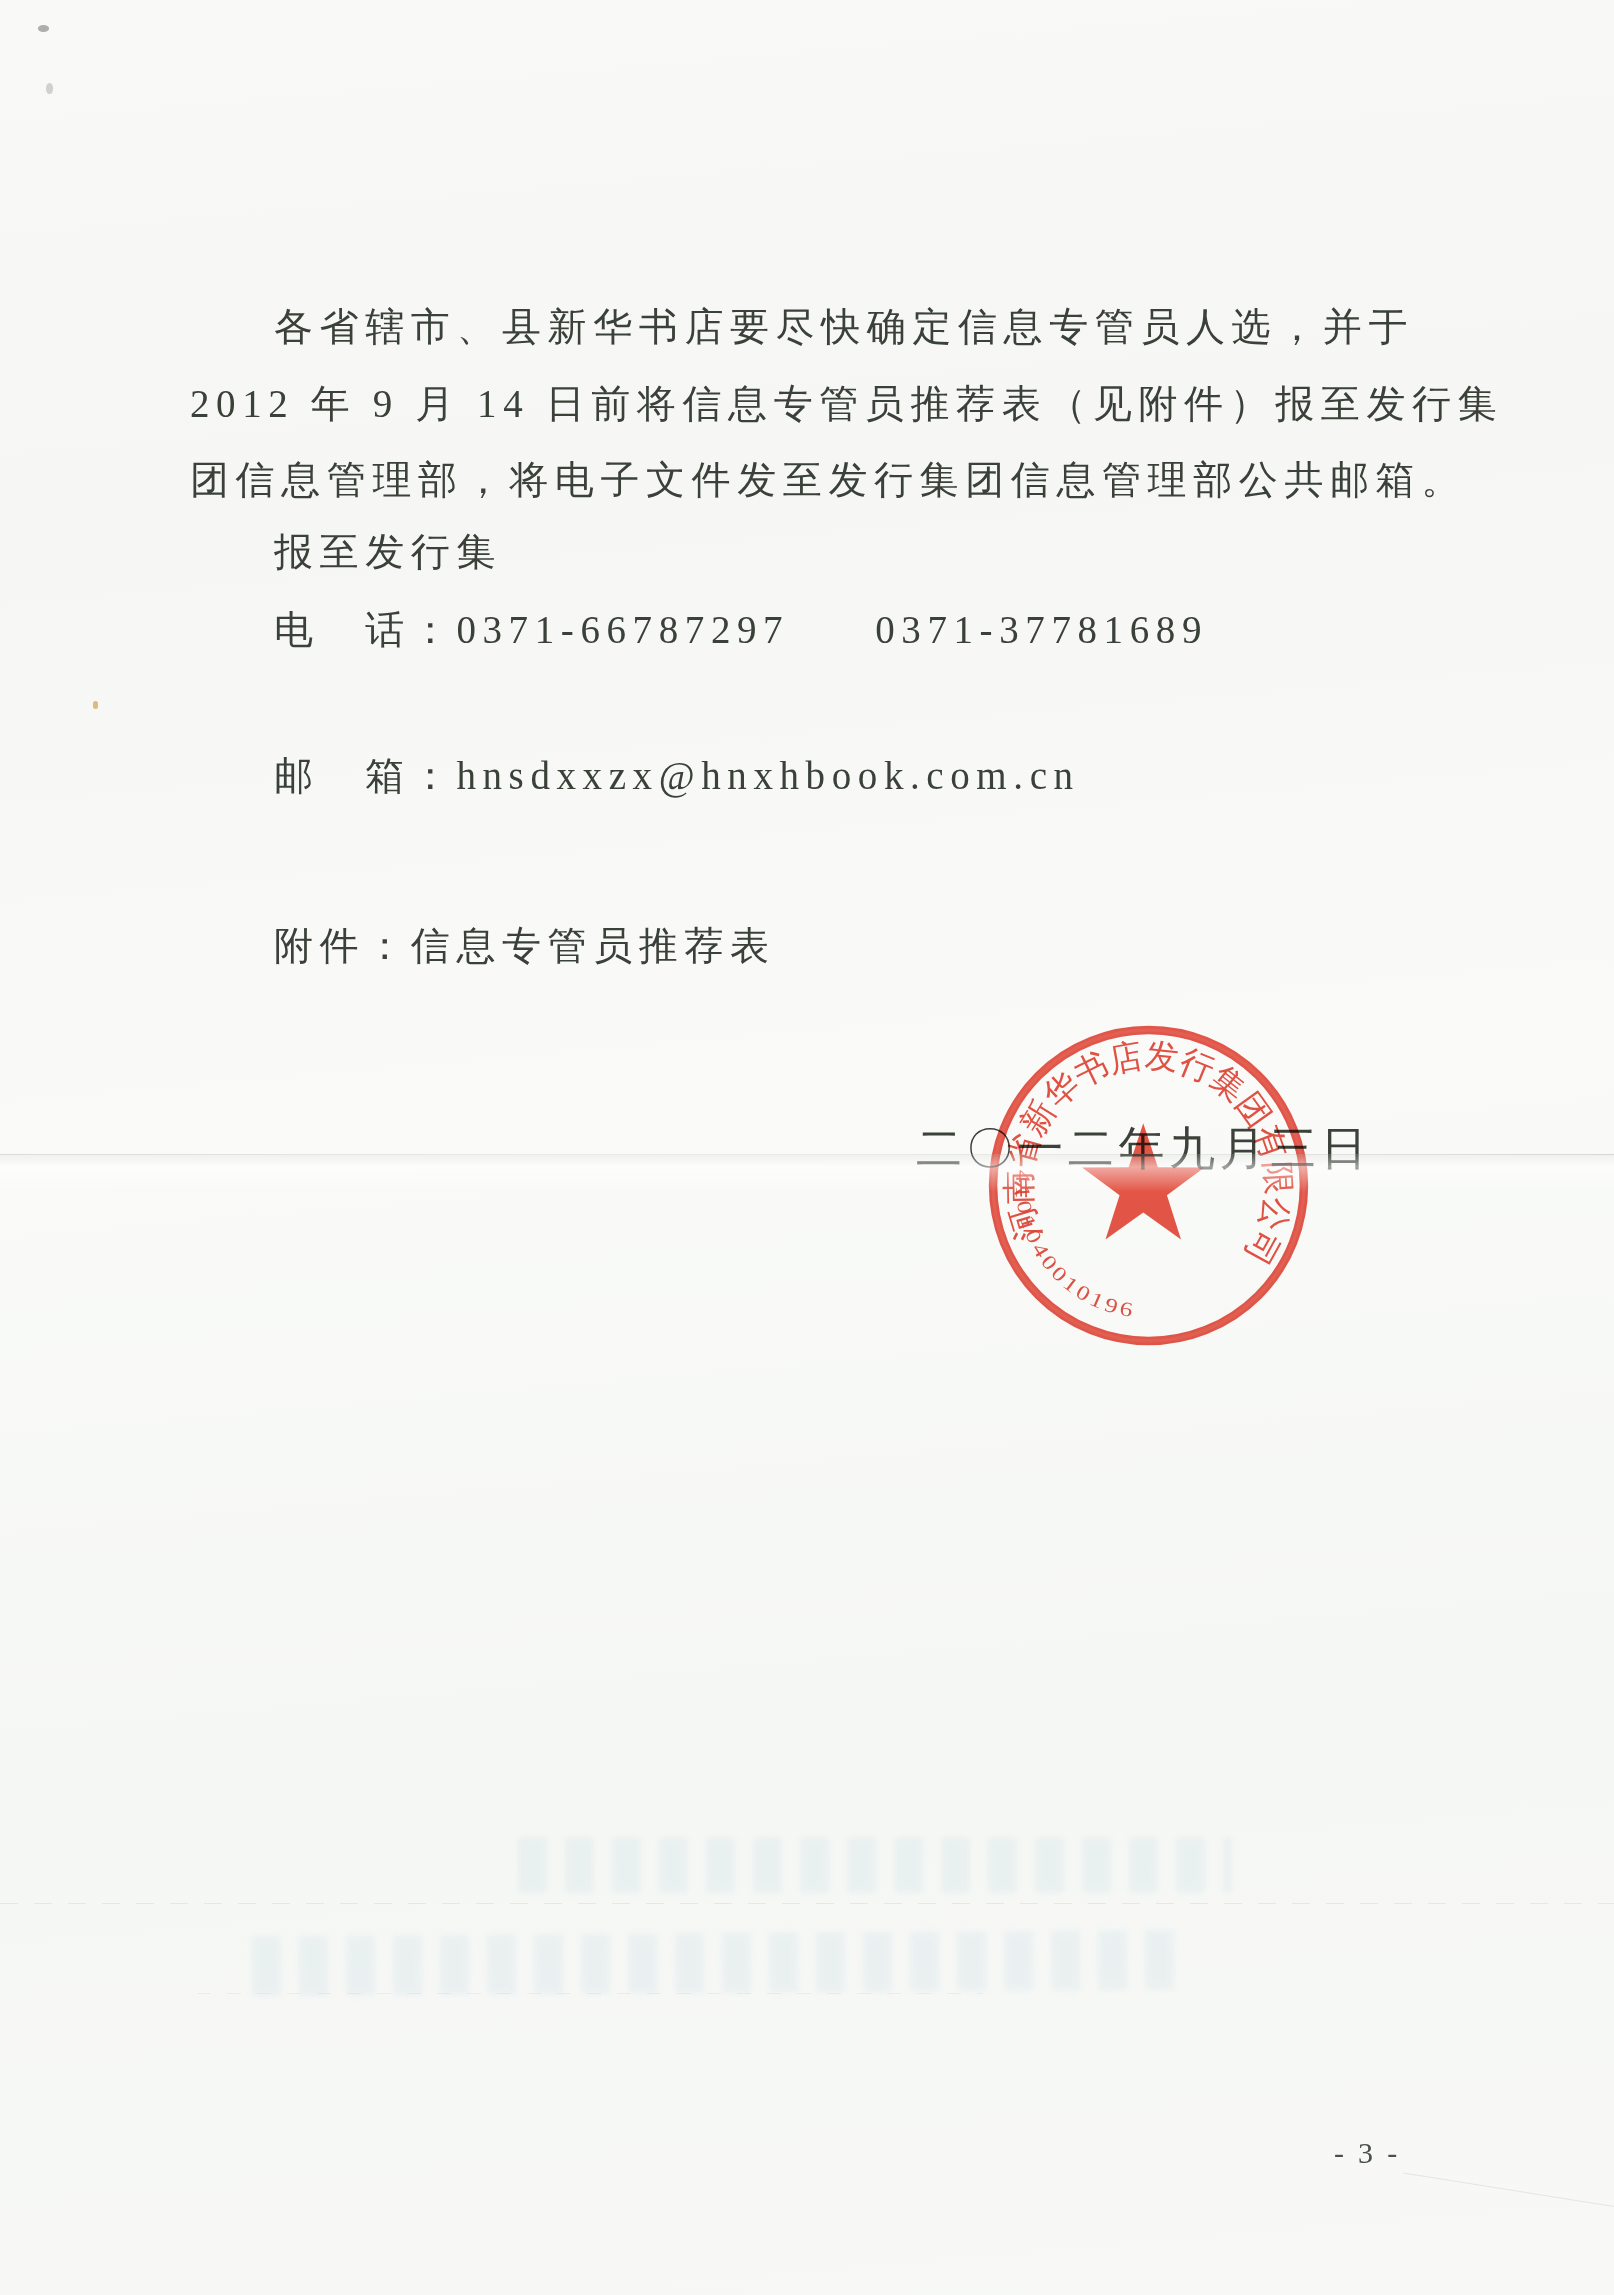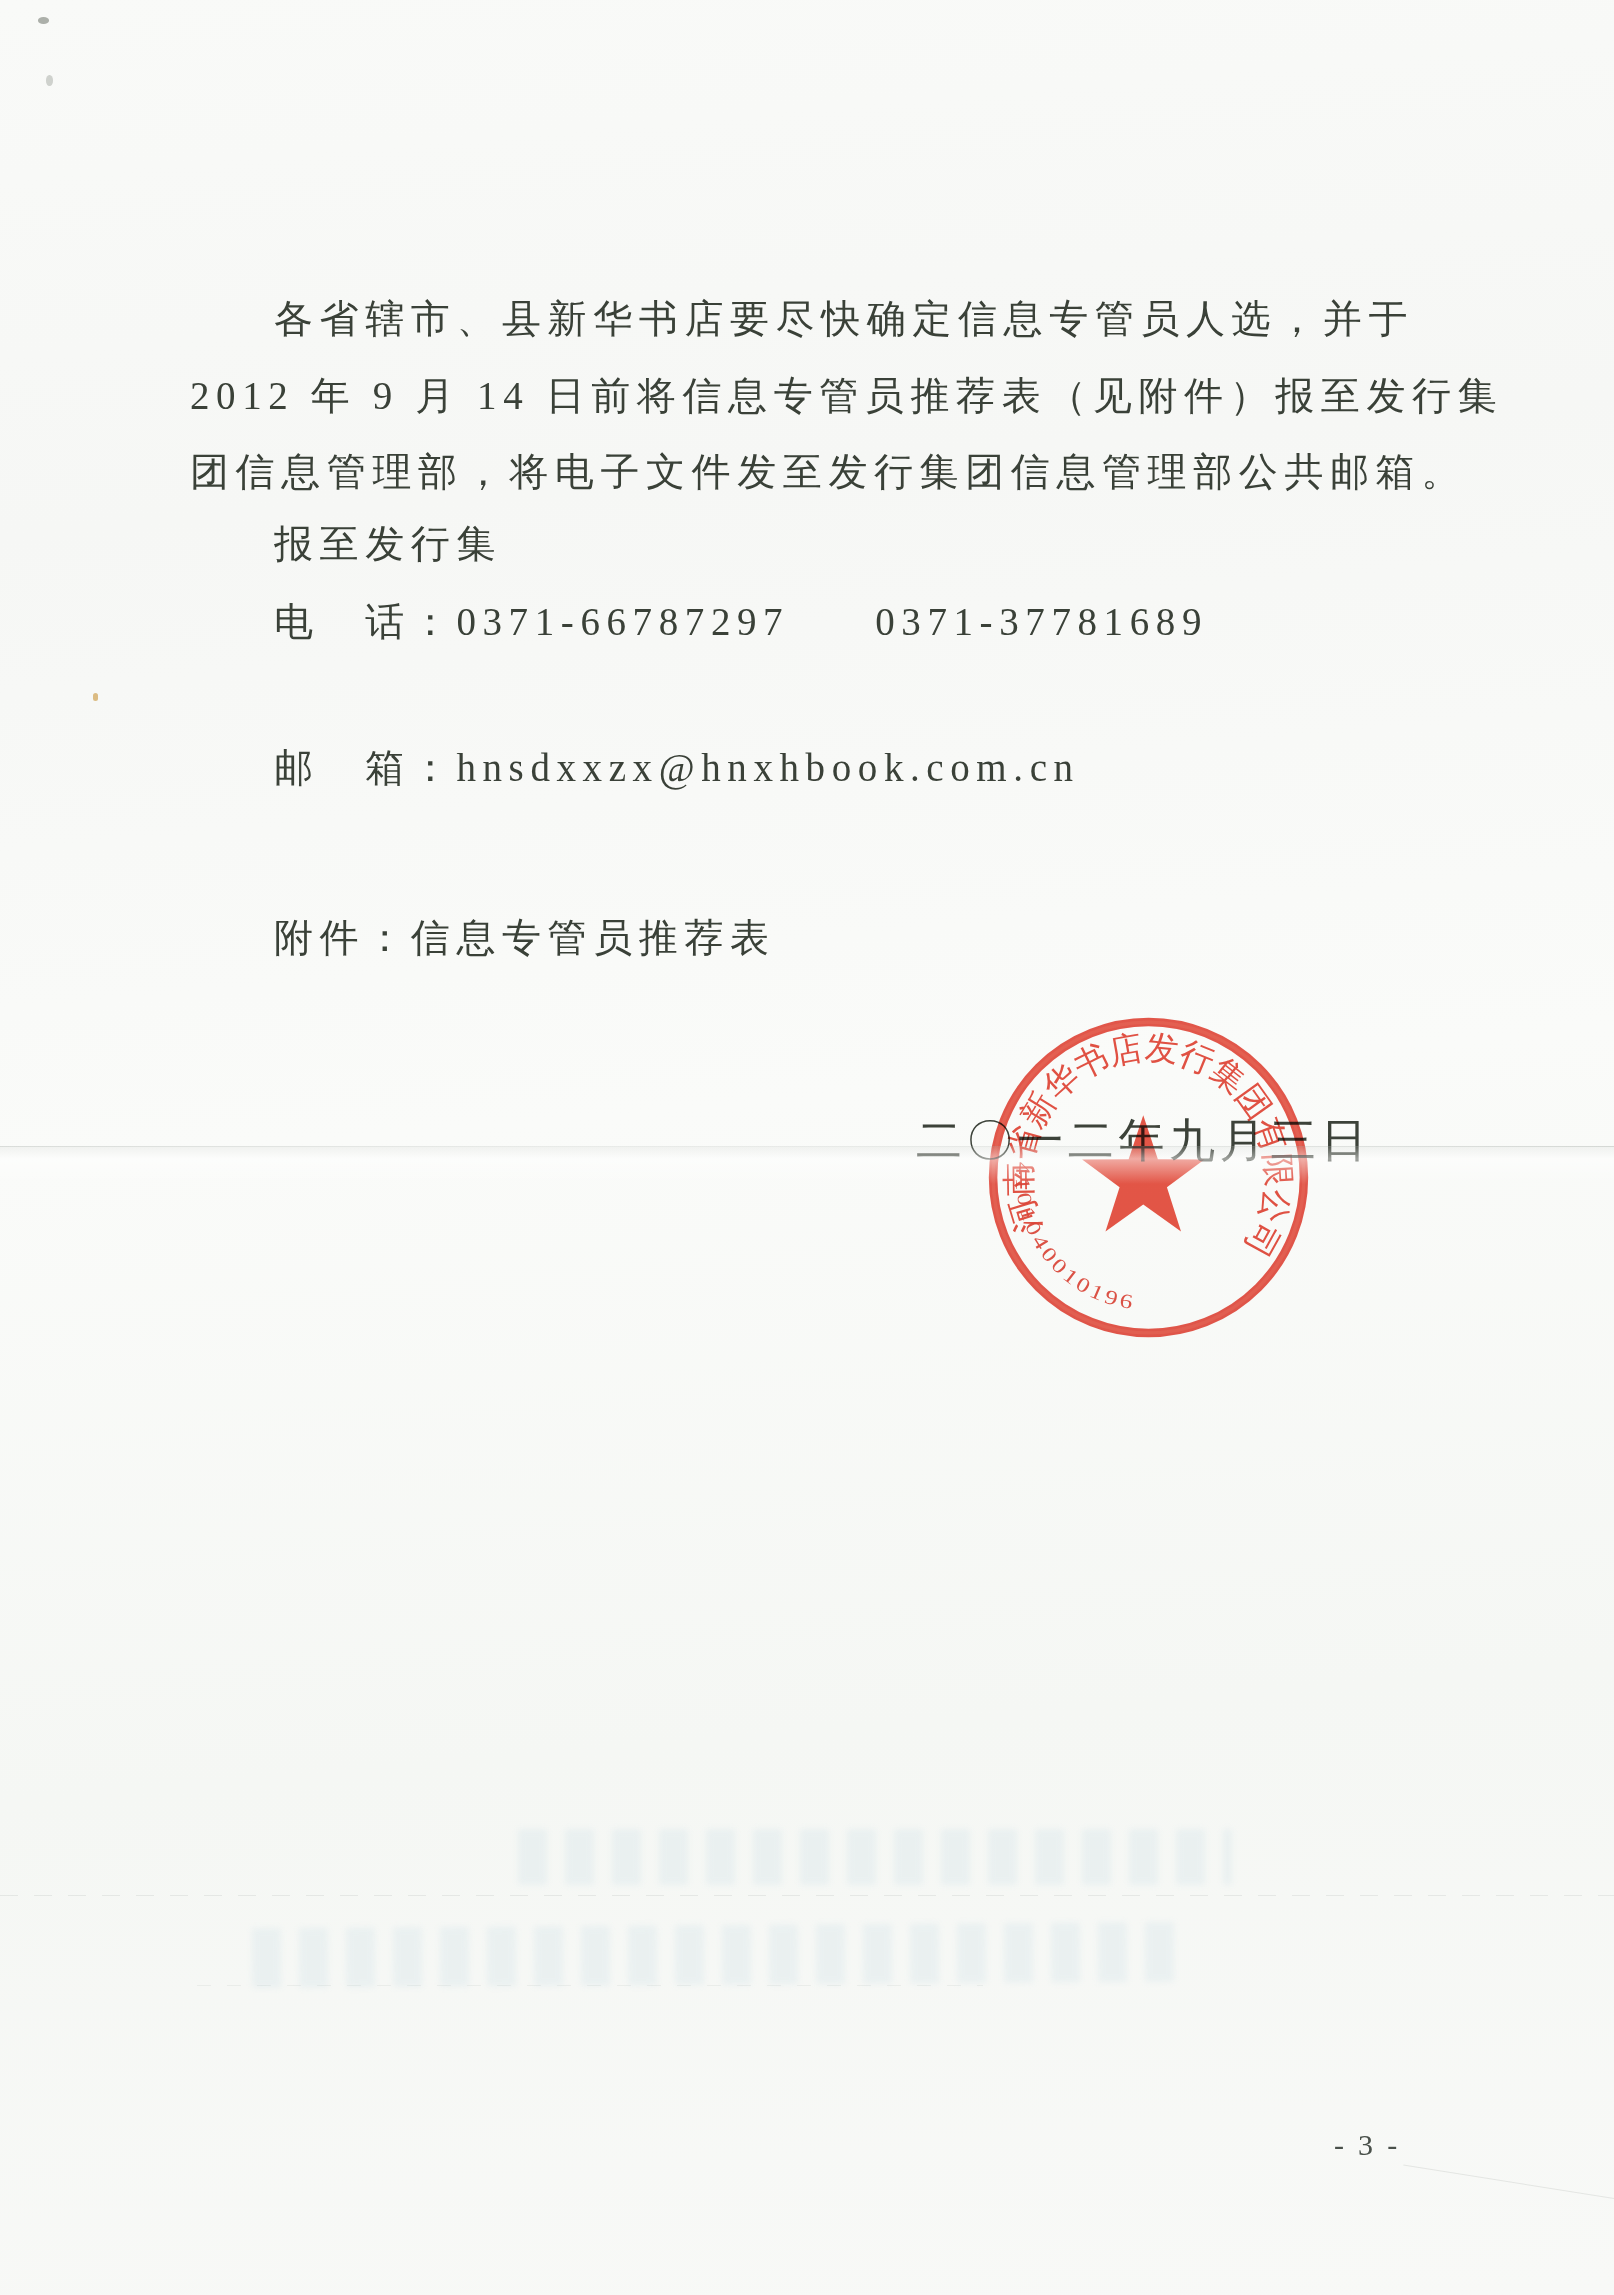--- a/index.html
+++ b/index.html
@@ -5,21 +5,21 @@
   * { margin:0; padding:0; box-sizing:border-box; }
   html,body { width:1614px; height:2295px; }
   body {
     position:relative;
     overflow:hidden;
     background:
       linear-gradient(175deg, #f9faf8 0%, #f6f7f5 22%, #fafbf9 48%, #f5f7f4 74%, #f8f9f7 100%);
     font-family:"Liberation Serif","DejaVu Serif",serif;
     color:#3a4138;
   }
-  .scan-page { position:absolute; inset:0; }
+  .scan-page { position:absolute; inset:0;margin-top:8px; }
   .line {
     position:absolute;
     white-space:nowrap;
     font-size:39px;
     letter-spacing:6.6px;
     line-height:1.08;
     color:#3a4138;
   }
   .spacer-wide { display:inline-block; width:86px; }
   .spacer-mid  { display:inline-block; width:56px; }

